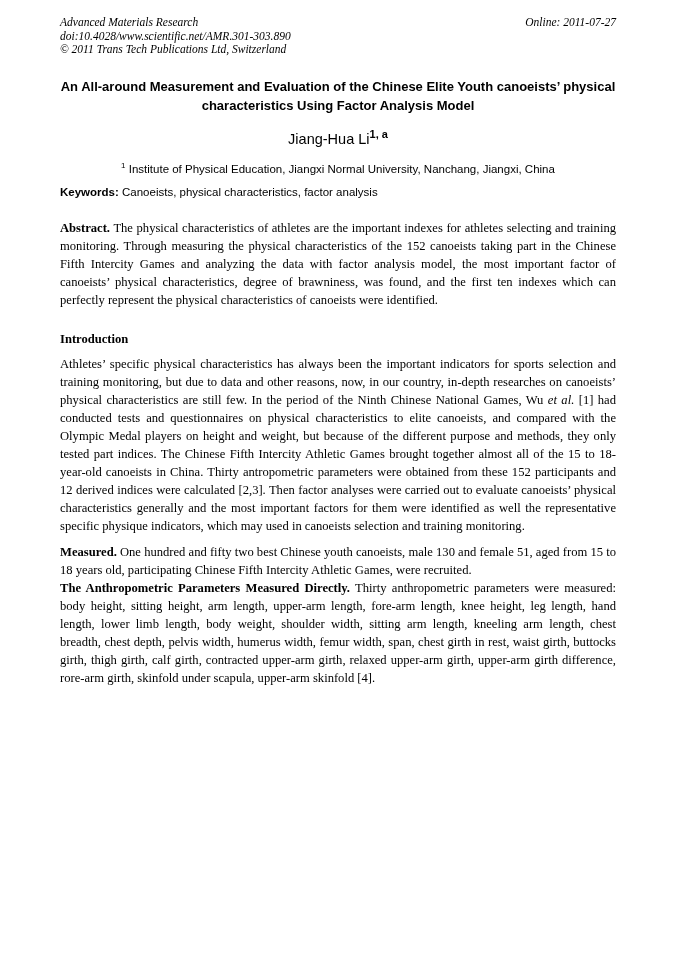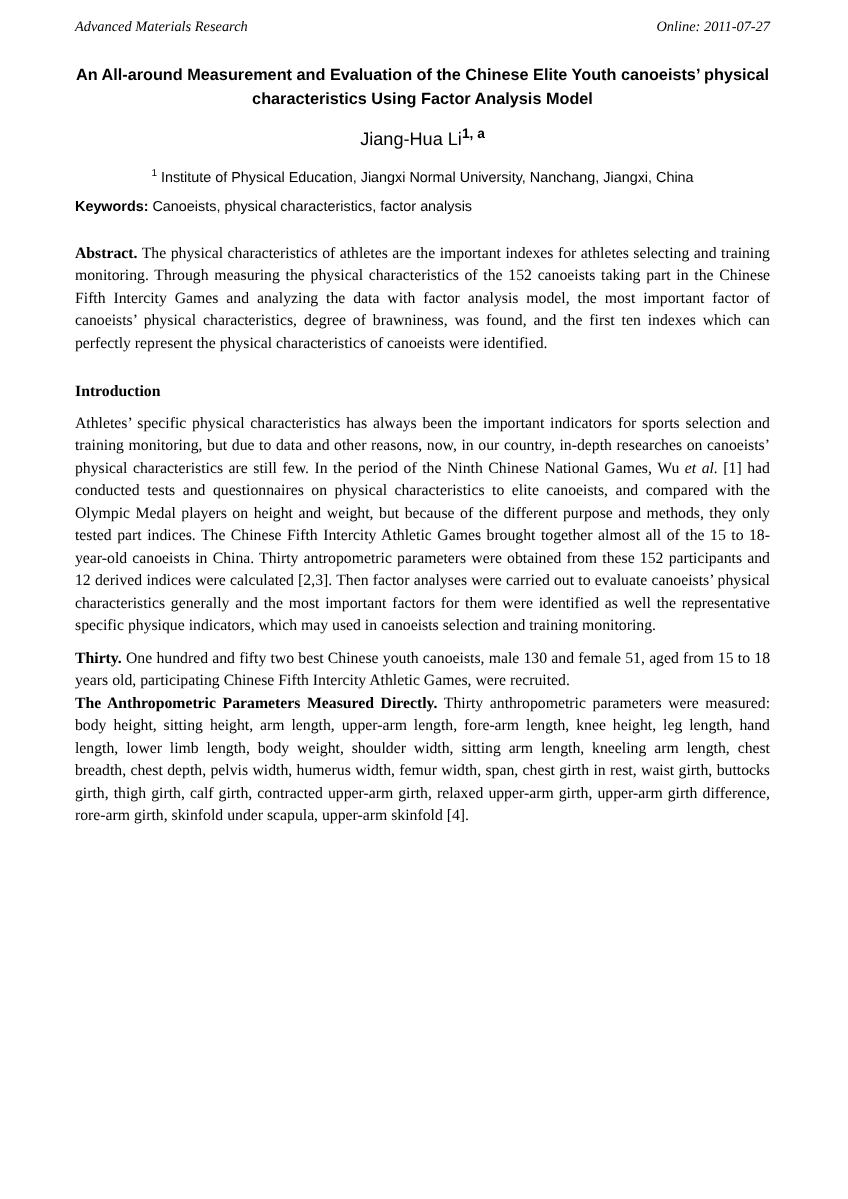--- a/index.html
+++ b/index.html
@@ -83,37 +83,39 @@
   .it { font-style: italic; }
 </style>
 </head>
 <body>
 
 <div class="page">
 
   <div class="header-row">
     <div class="header-left">
       <div>Advanced Materials Research</div>
+      <div>doi:10.4028/www.scientific.net/AMR.301-303.890</div>
+      <div>© 2011 Trans Tech Publications Ltd, Switzerland</div>
     </div>
     <div class="header-right">Online: 2011-07-27</div>
   </div>
 
   <div class="paper-title">An All-around Measurement and Evaluation of the Chinese Elite Youth canoeists’ physical characteristics Using Factor Analysis Model</div>
 
   <div class="author-line"><span>Jiang-Hua Li</span><sup>1, a</sup></div>
 
   <div class="affiliation-line"><sup>1</sup><span> Institute of Physical Education, Jiangxi Normal University, Nanchang, Jiangxi, China</span></div>
 
 
   <div class="keywords-line"><b>Keywords:</b><span> Canoeists, physical characteristics, factor analysis</span></div>
 
   <p class="body-text abstract-para"><span class="lead">Abstract.</span><span> The physical characteristics of athletes are the important indexes for athletes selecting and training monitoring. Through measuring the physical characteristics of the 152 canoeists taking part in the Chinese Fifth Intercity Games and analyzing the data with factor analysis model, the most important factor of canoeists’ physical characteristics, degree of brawniness, was found, and the first ten indexes which can perfectly represent the physical characteristics of canoeists were identified.</span></p>
 
   <div class="section-heading">Introduction</div>
 
   <p class="body-text after-heading"><span>Athletes’ specific physical characteristics has always been the important indicators for sports selection and training monitoring, but due to data and other reasons, now, in our country, in-depth researches on canoeists’ physical characteristics are still few. In the period of the Ninth Chinese National Games, Wu </span><span class="it">et al.</span><span> [1] had conducted tests and questionnaires on physical characteristics to elite canoeists, and compared with the Olympic Medal players on height and weight, but because of the different purpose and methods, they only tested part indices. The Chinese Fifth Intercity Athletic Games brought together almost all of the 15 to 18-year-old canoeists in China. Thirty antropometric parameters were obtained from these 152 participants and 12 derived indices were calculated [2,3]. Then factor analyses were carried out to evaluate canoeists’ physical characteristics generally and the most important factors for them were identified as well the representative specific physique indicators, which may used in canoeists selection and training monitoring.</span></p>
 
 
-  <p class="body-text after-heading"><span class="lead">Thirty.</span><span> One hundred and fifty two best Chinese youth canoeists, male 130 and female 51, aged from 15 to 18 years old, participating Chinese Fifth Intercity Athletic Games, were recruited.</span></p>
+  <p class="body-text after-heading"><span class="lead">Measured.</span><span> One hundred and fifty two best Chinese youth canoeists, male 130 and female 51, aged from 15 to 18 years old, participating Chinese Fifth Intercity Athletic Games, were recruited.</span></p>
 
   <p class="body-text"><span class="lead">The Anthropometric Parameters Measured Directly.</span><span> Thirty anthropometric parameters were measured: body height, sitting height, arm length, upper-arm length, fore-arm length, knee height, leg length, hand length, lower limb length, body weight, shoulder width, sitting arm length, kneeling arm length, chest breadth, chest depth, pelvis width, humerus width, femur width, span, chest girth in rest, waist girth, buttocks girth, thigh girth, calf girth, contracted upper-arm girth, relaxed upper-arm girth, upper-arm girth difference, rore-arm girth, skinfold under scapula, upper-arm skinfold [4].</span></p>
 
 </div>
 
 </body></html>

